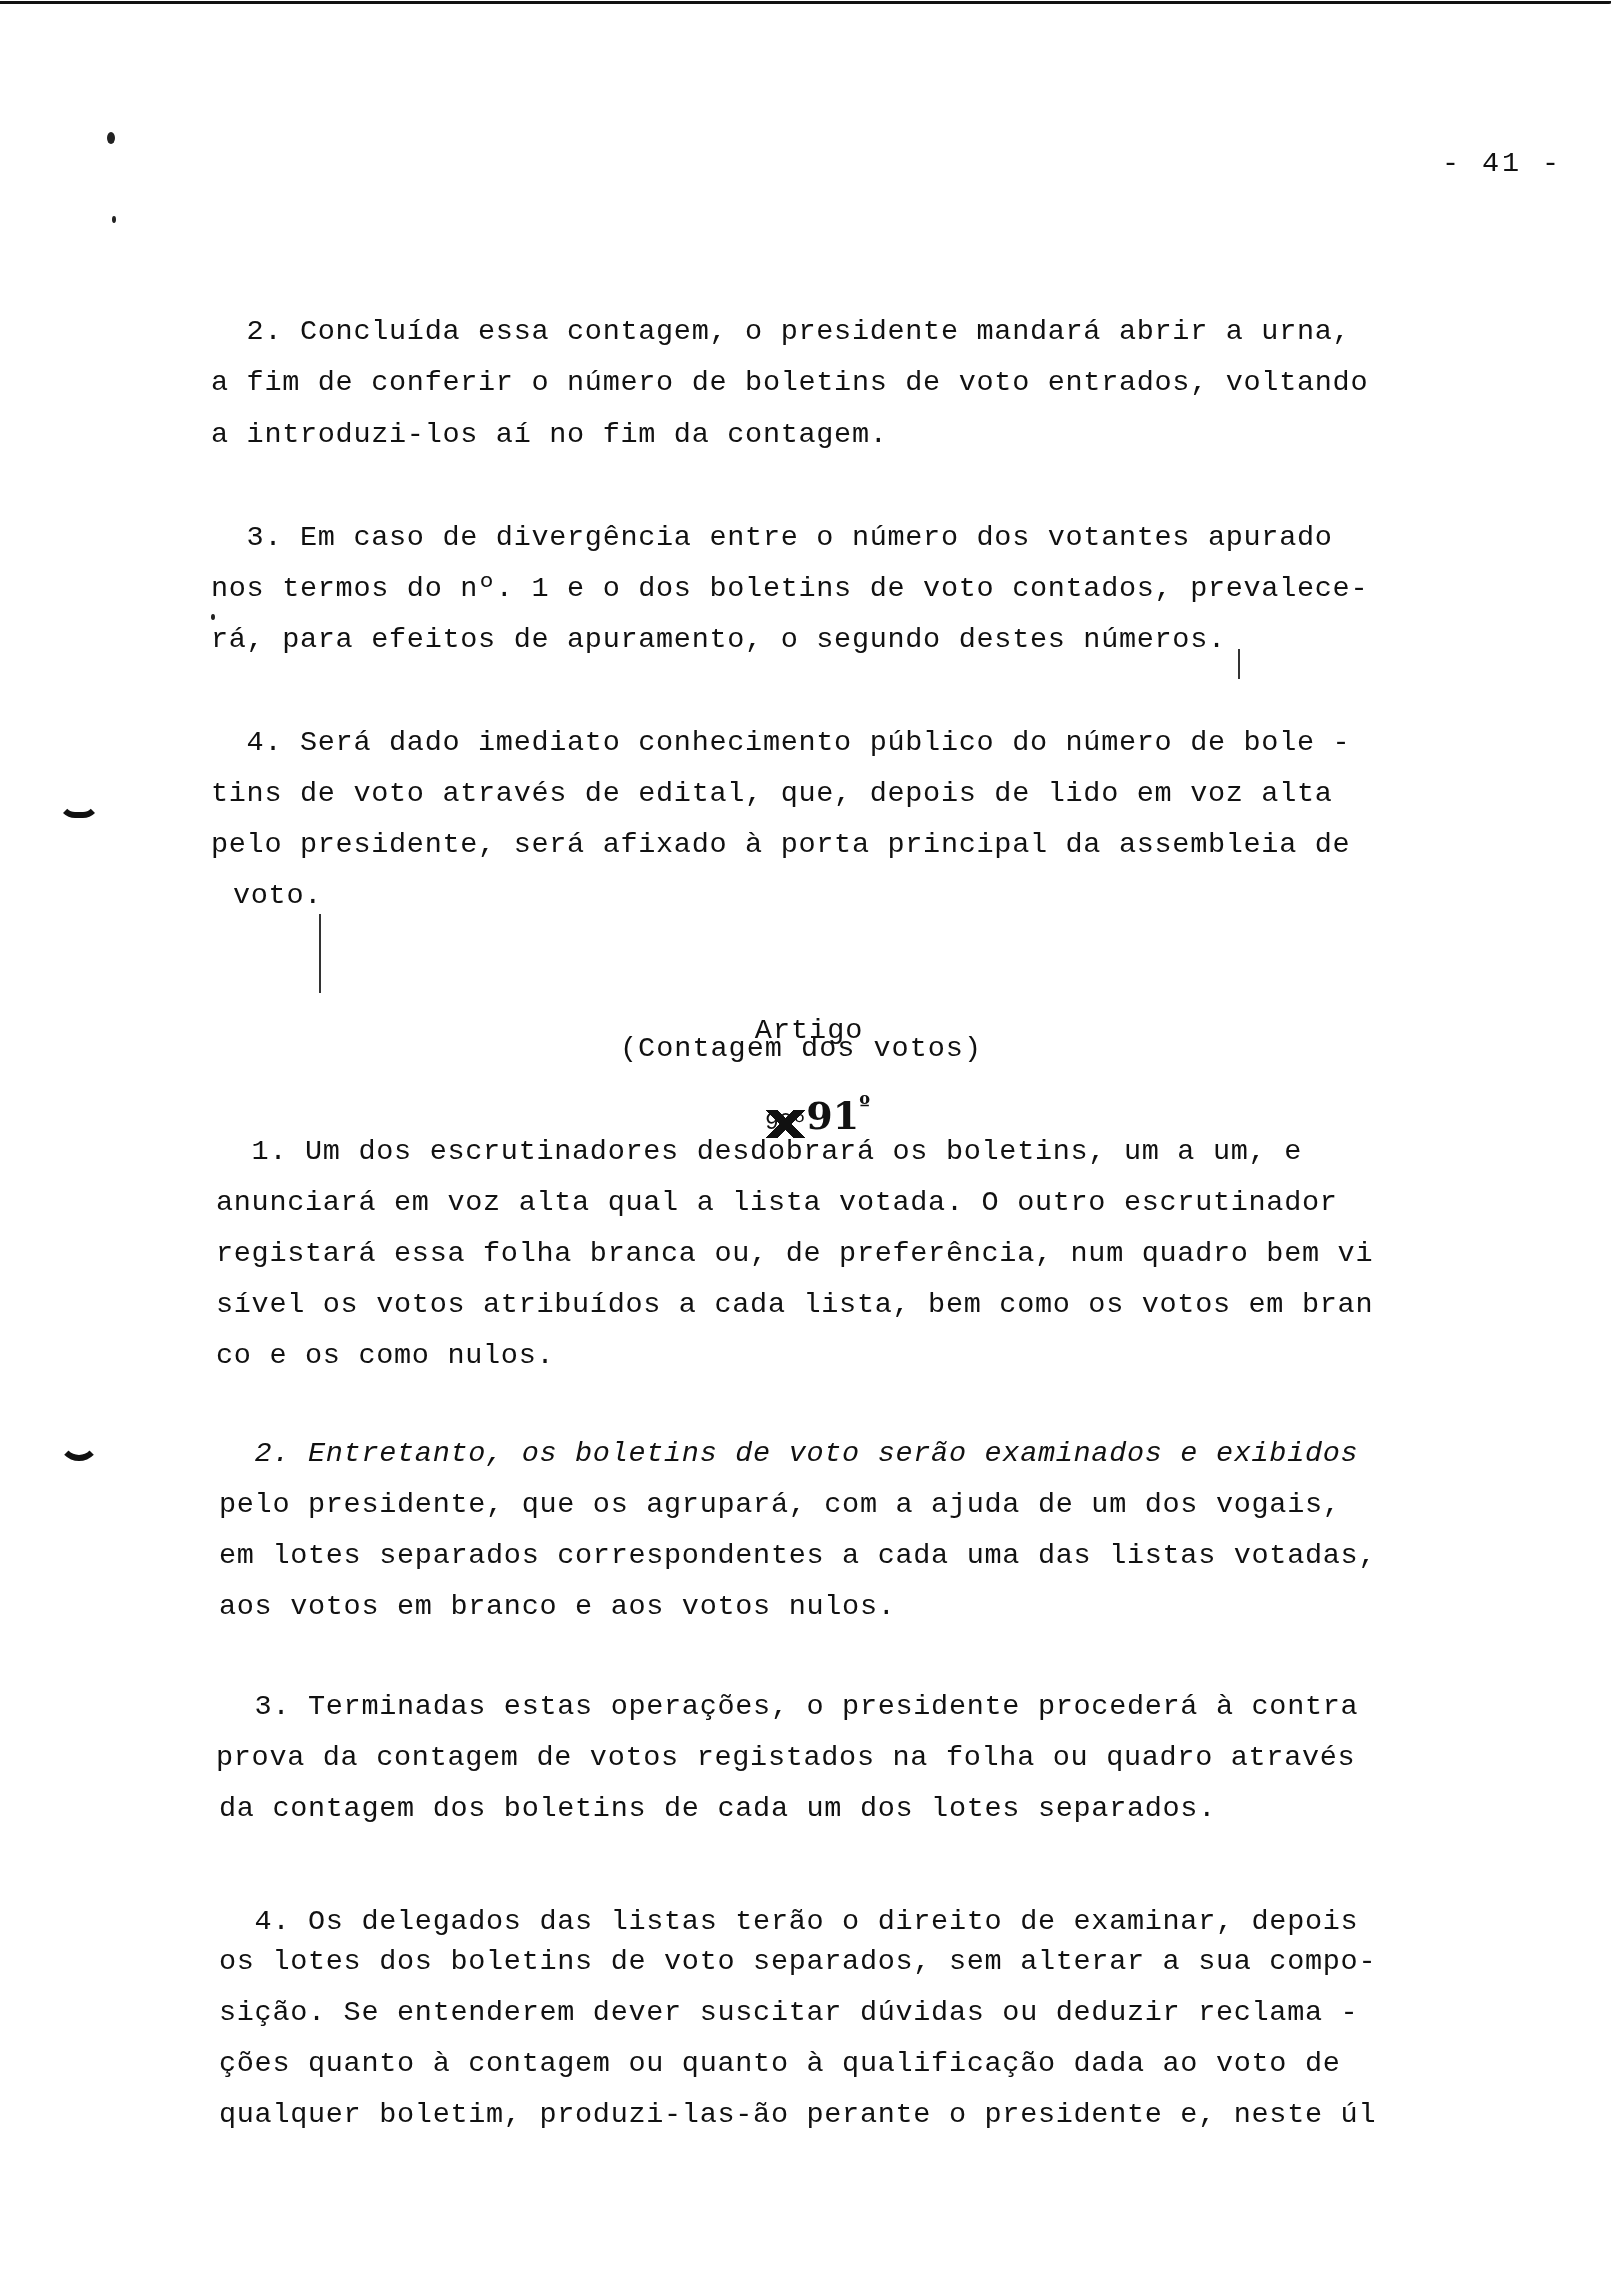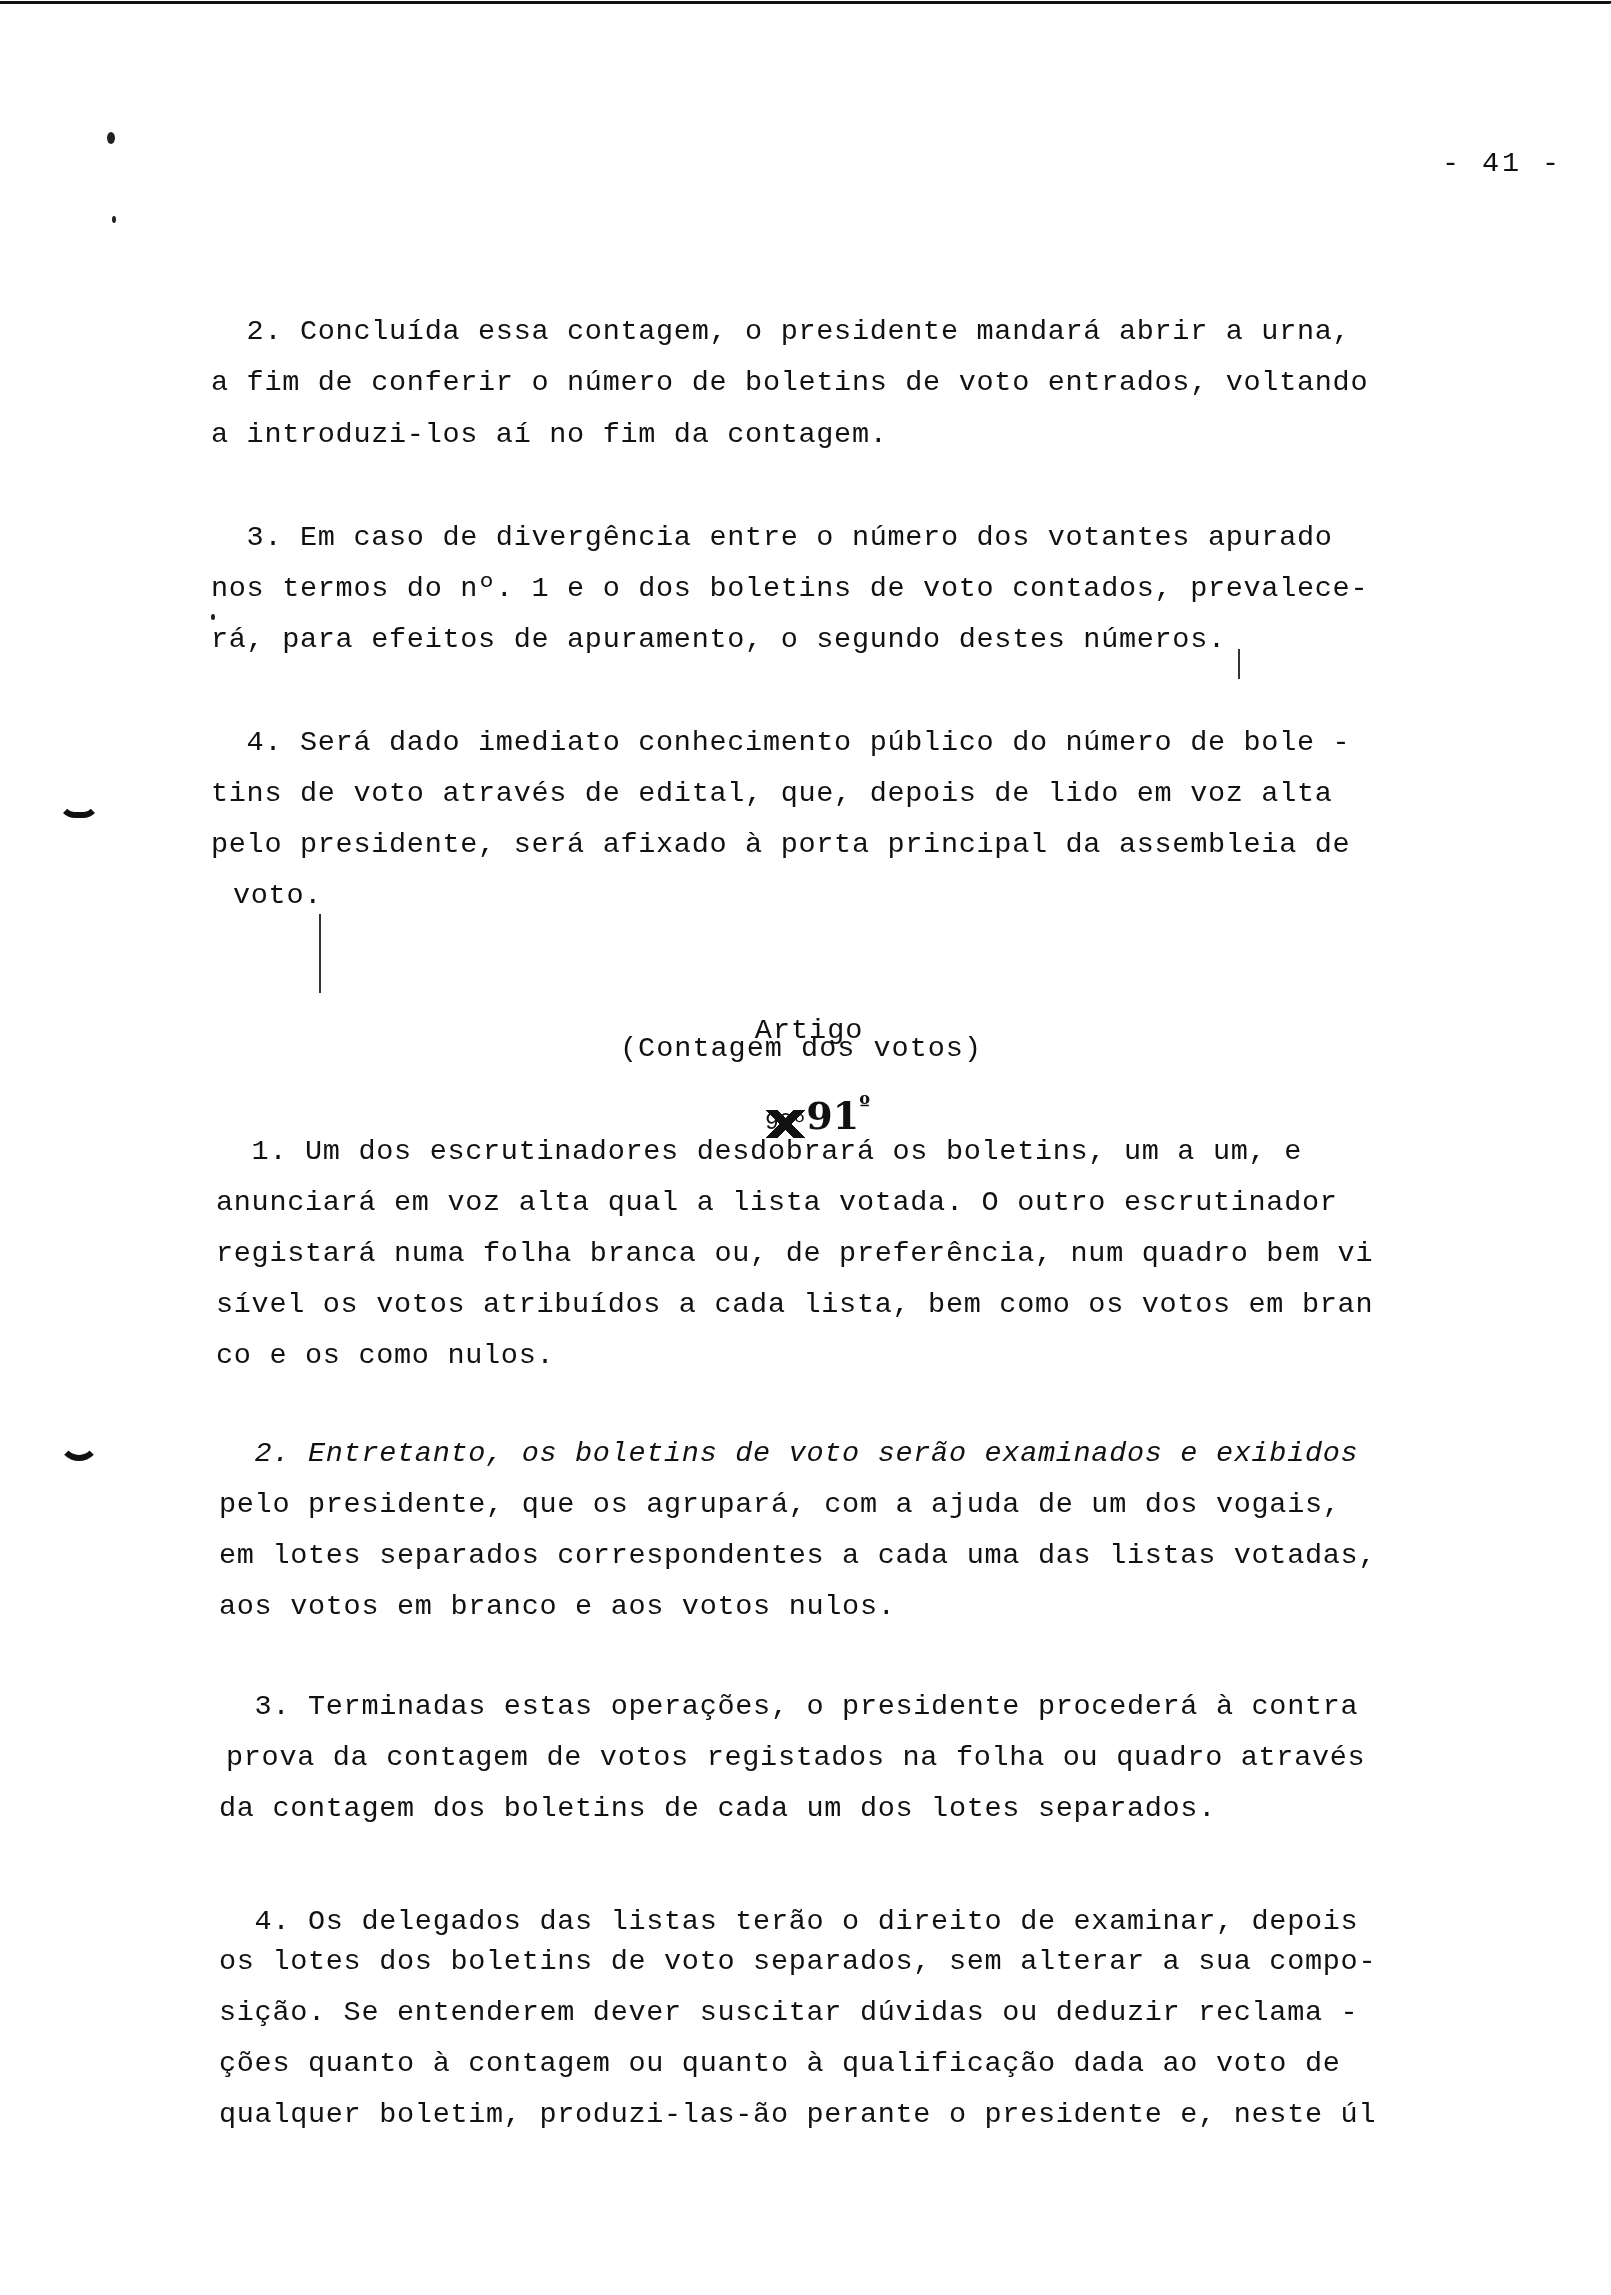--- a/index.html
+++ b/index.html
@@ -136,35 +136,35 @@
   <span>Artigo</span>
   <span class="handwritten-number">
     <span class="strike">90º</span><span>91</span><sup>º</sup>
   </span>
 </div>
 <div class="heading heading-subtitle">(Contagem dos votos)</div>
 
 <div>
   <div class="line" style="left:216px;top:1135px;">  1. Um dos escrutinadores desdobrará os boletins, um a um, e</div>
   <div class="line" style="left:216px;top:1186px;">anunciará em voz alta qual a lista votada. O outro escrutinador</div>
-  <div class="line" style="left:216px;top:1237px;">registará numa folha branca ou, de preferência, num quadro bem vi</div>
+  <div class="line" style="left:216px;top:1237px;">registará essa folha branca ou, de preferência, num quadro bem vi</div>
   <div class="line" style="left:216px;top:1288px;">sível os votos atribuídos a cada lista, bem como os votos em bran</div>
   <div class="line" style="left:216px;top:1339px;">co e os como nulos.</div>
 </div>
 
 <div>
   <div class="line" style="left:219px;top:1437px;font-style:italic;">  2. Entretanto, os boletins de voto serão examinados e exibidos</div>
   <div class="line" style="left:219px;top:1488px;">pelo presidente, que os agrupará, com a ajuda de um dos vogais,</div>
   <div class="line" style="left:219px;top:1539px;">em lotes separados correspondentes a cada uma das listas votadas,</div>
   <div class="line" style="left:219px;top:1590px;">aos votos em branco e aos votos nulos.</div>
 </div>
 
 <div>
   <div class="line" style="left:219px;top:1690px;">  3. Terminadas estas operações, o presidente procederá à contra</div>
-  <div class="line" style="left:226px;top:1741px;">prova da contagem de votos registados na folha ou quadro através</div>
+  <div class="line" style="left:216px;top:1741px;">prova da contagem de votos registados na folha ou quadro através</div>
   <div class="line" style="left:219px;top:1792px;">da contagem dos boletins de cada um dos lotes separados.</div>
 </div>
 
 <div>
   <div class="line" style="left:219px;top:1894px;margin-top:11px;">  4. Os delegados das listas terão o direito de examinar, depois</div>
   <div class="line" style="left:219px;top:1945px;">os lotes dos boletins de voto separados, sem alterar a sua compo-</div>
   <div class="line" style="left:219px;top:1996px;">sição. Se entenderem dever suscitar dúvidas ou deduzir reclama -</div>
   <div class="line" style="left:219px;top:2047px;">ções quanto à contagem ou quanto à qualificação dada ao voto de</div>
   <div class="line" style="left:219px;top:2098px;">qualquer boletim, produzi-las-ão perante o presidente e, neste úl</div>
 </div>

